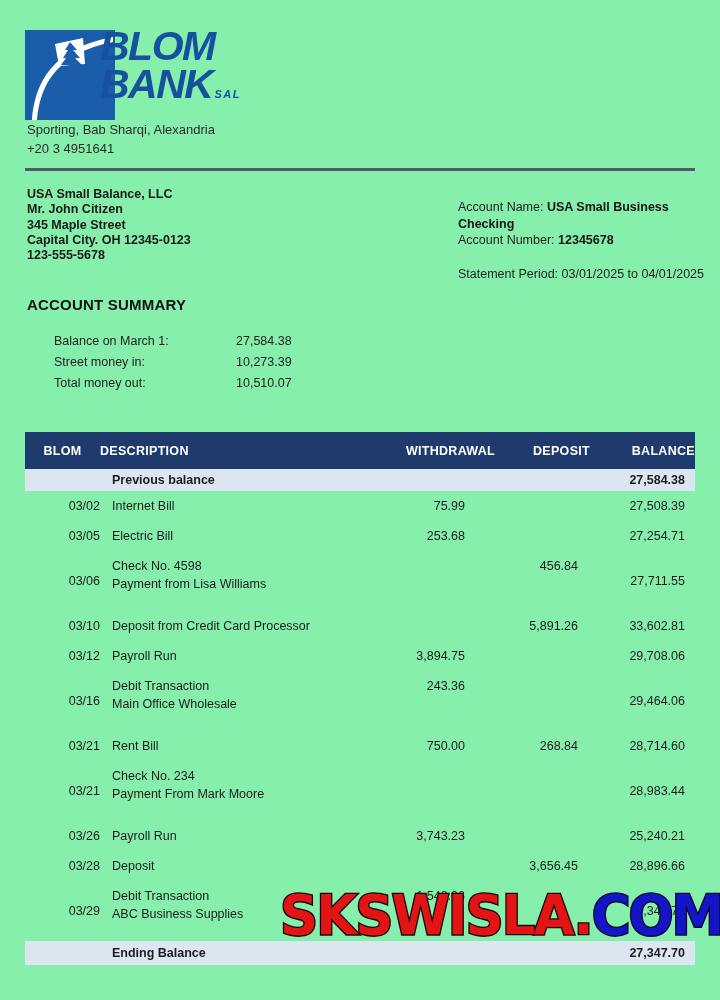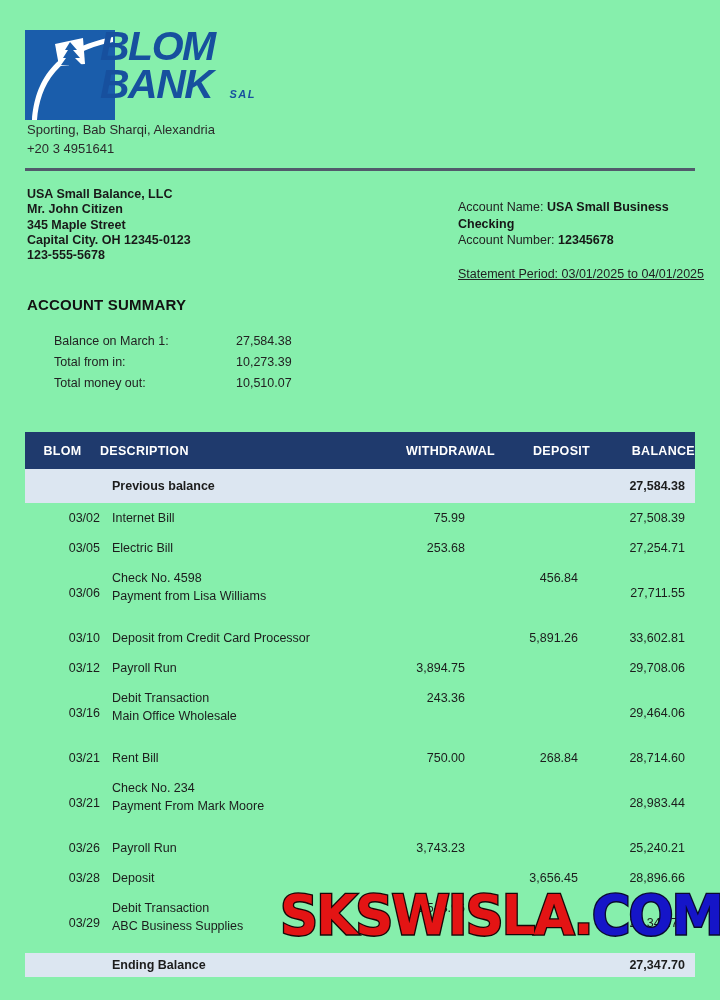--- a/index.html
+++ b/index.html
@@ -9,35 +9,35 @@
   }
 
   
   .logo-box { position:absolute; left:25px; top:30px; width:90px; height:90px; }
   .wordmark {
     position:absolute; left:100px; top:27px;
     color:#17509e; font-weight:bold; font-style:italic;
     font-size:41px; line-height:0.93; letter-spacing:-1.5px;
   }
   .wordmark .line2 { white-space:nowrap; }
-  .sal { font-size:11px; font-style:italic; letter-spacing:1.5px; margin-left:17px; }
+  .sal { font-size:11px; font-style:italic; letter-spacing:1.5px; margin-left:2px; }
   .branch {
     position:absolute; left:27px; top:121px;
     font-size:13px; line-height:1.45; color:#2b2b2b;
   }
   .rule { position:absolute; left:25px; top:168px; width:670px; height:3px; background:#515a6b; }
 
   
   .customer {
     position:absolute; left:27px; top:187px;
     font-size:12.5px; font-weight:bold; line-height:15.3px; color:#191919;
   }
   .acct { position:absolute; left:458px; top:199px; font-size:12.5px; line-height:16.5px; color:#222; }
   .acct b { color:#161616; }
-  .acct .period { margin-top:17px;text-decoration:underline; }
+  .acct .period { margin-top:17px; }
 
   
   .summary-title { position:absolute; left:27px; top:296px; font-size:15px; font-weight:bold; color:#121212; letter-spacing:0.2px; }
   .summary { position:absolute; left:30px; top:330px; font-size:12.5px; color:#222;margin-left:24px; }
   .srow { display:flex; height:21px; align-items:center; }
   .slabel { width:182px; }
 
   
   table.txn {
     position:absolute; left:25px; top:432px; width:670px;
@@ -59,21 +59,21 @@
   th.h-bal  { text-align:right; padding-right:12px; }
 
   td { padding:0; }
   td.date { text-align:right; }
   td.desc { text-align:left; padding-left:12px; }
   td.wd   { text-align:right; padding-right:30px; }
   td.dep  { text-align:right; padding-right:12px; }
   td.bal  { text-align:right; padding-right:10px; }
 
   tr.prev td, tr.end td { background:#dce6f1; font-weight:bold; }
-  tr.prev td { height:34px; vertical-align:middle; }
+  tr.prev td { height:22px; vertical-align:middle; }
   tr.end  td { height:24px; vertical-align:middle; }
 
   tr.single td { height:30px; vertical-align:middle; }
   tr.double td { height:52px; vertical-align:middle; }
   tr.double td.desc, tr.double td.wd, tr.double td.dep { vertical-align:top; padding-top:8px; }
   .desc2 { margin-top:4px; }
 
   
   .watermark {
     position:absolute; left:280px; top:888px; white-space:nowrap;
@@ -128,21 +128,21 @@
     <div class="period">Statement Period: 03/01/2025 to 04/01/2025</div>
   </div>
 
   <div class="summary-title">ACCOUNT SUMMARY</div>
   <div class="summary">
     <div class="srow">
         <span class="slabel">Balance on March 1:</span>
         <span>27,584.38</span>
       </div>
     <div class="srow">
-        <span class="slabel">Total from in:</span>
+        <span class="slabel">Street money in:</span>
         <span>10,273.39</span>
       </div>
     <div class="srow">
         <span class="slabel">Total money out:</span>
         <span>10,510.07</span>
       </div>
   </div>
 
   <table class="txn">
     <colgroup>

